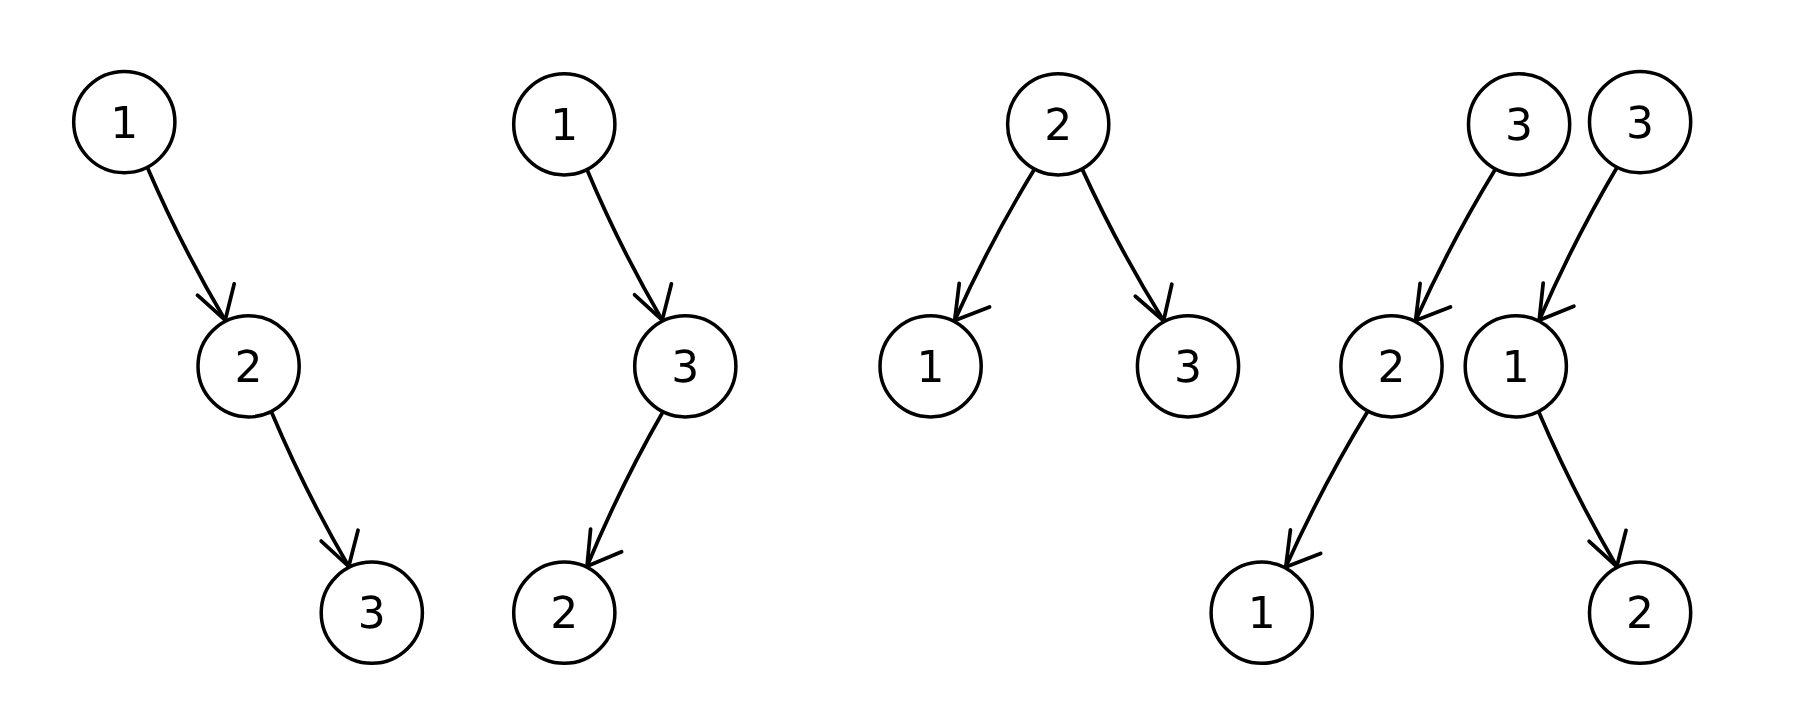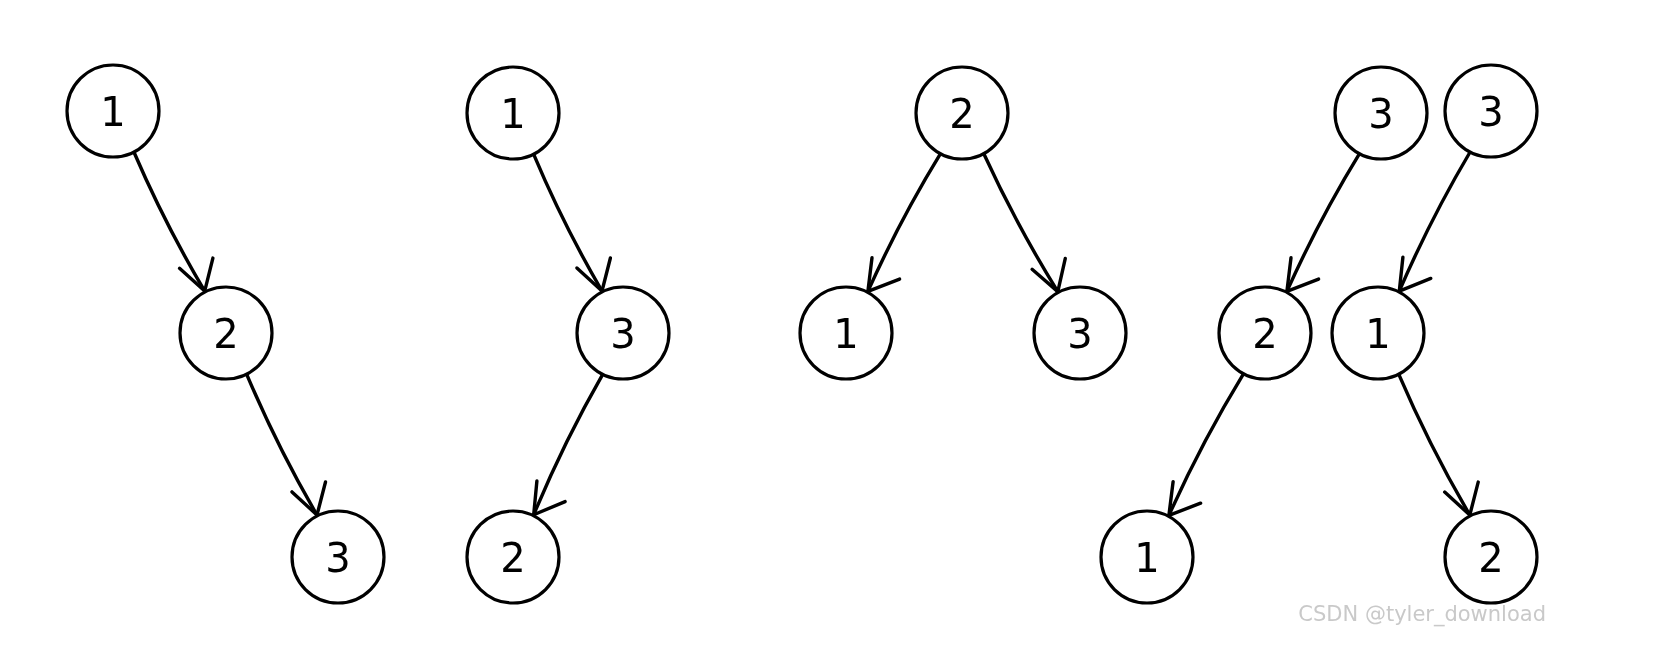--- a/index.html
+++ b/index.html
@@ -172,14 +172,13 @@
         <g>
           <circle cx="1378" cy="333" r="46" class="node-circle"></circle>
           <text x="1378" y="334" class="node-label">1</text>
         </g>
         <g>
           <circle cx="1491" cy="557" r="46" class="node-circle"></circle>
           <text x="1491" y="558" class="node-label">2</text>
         </g>
       </g>
     </svg>
-  <div class="watermark">CSDN @tyler_download</div>
 </div>
 
 </body></html>

